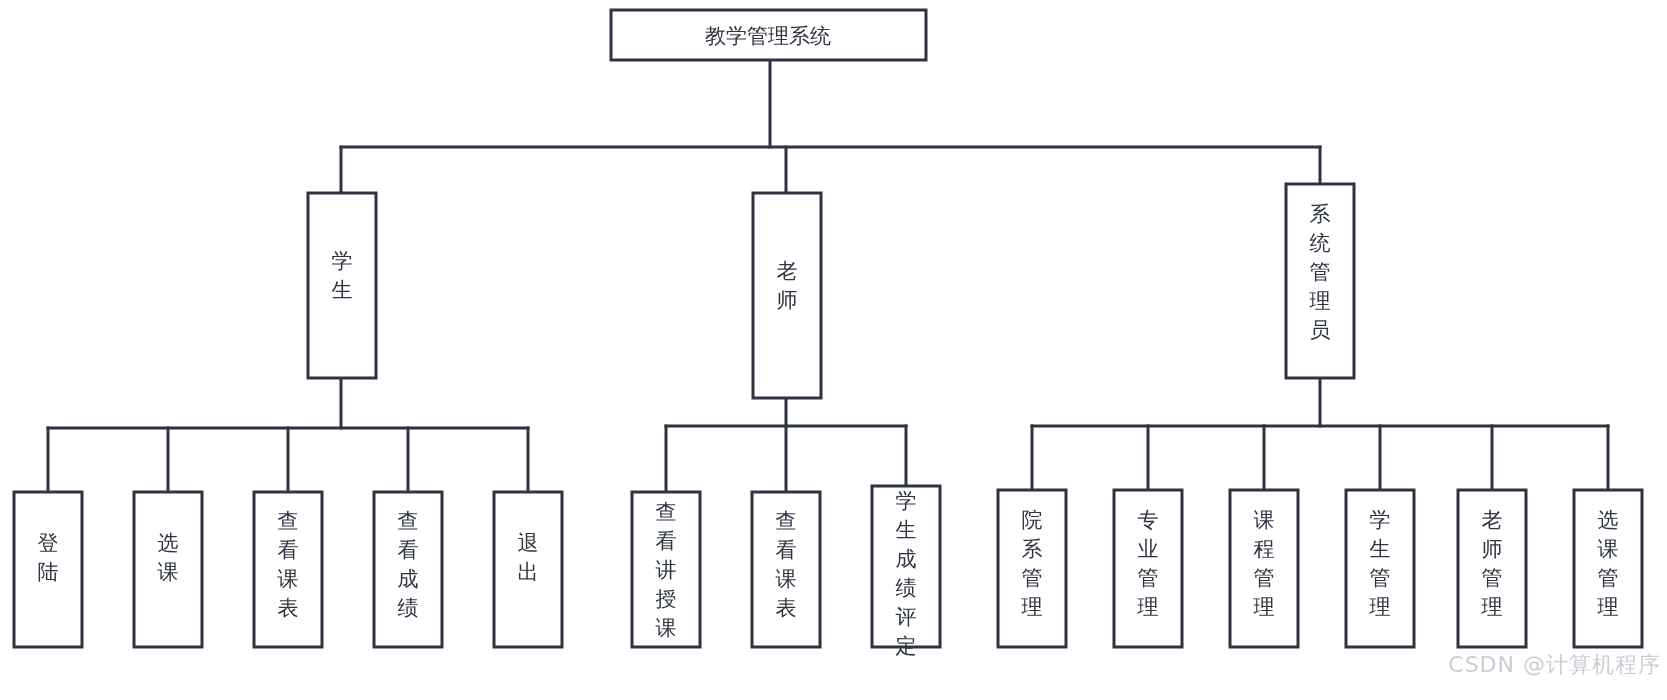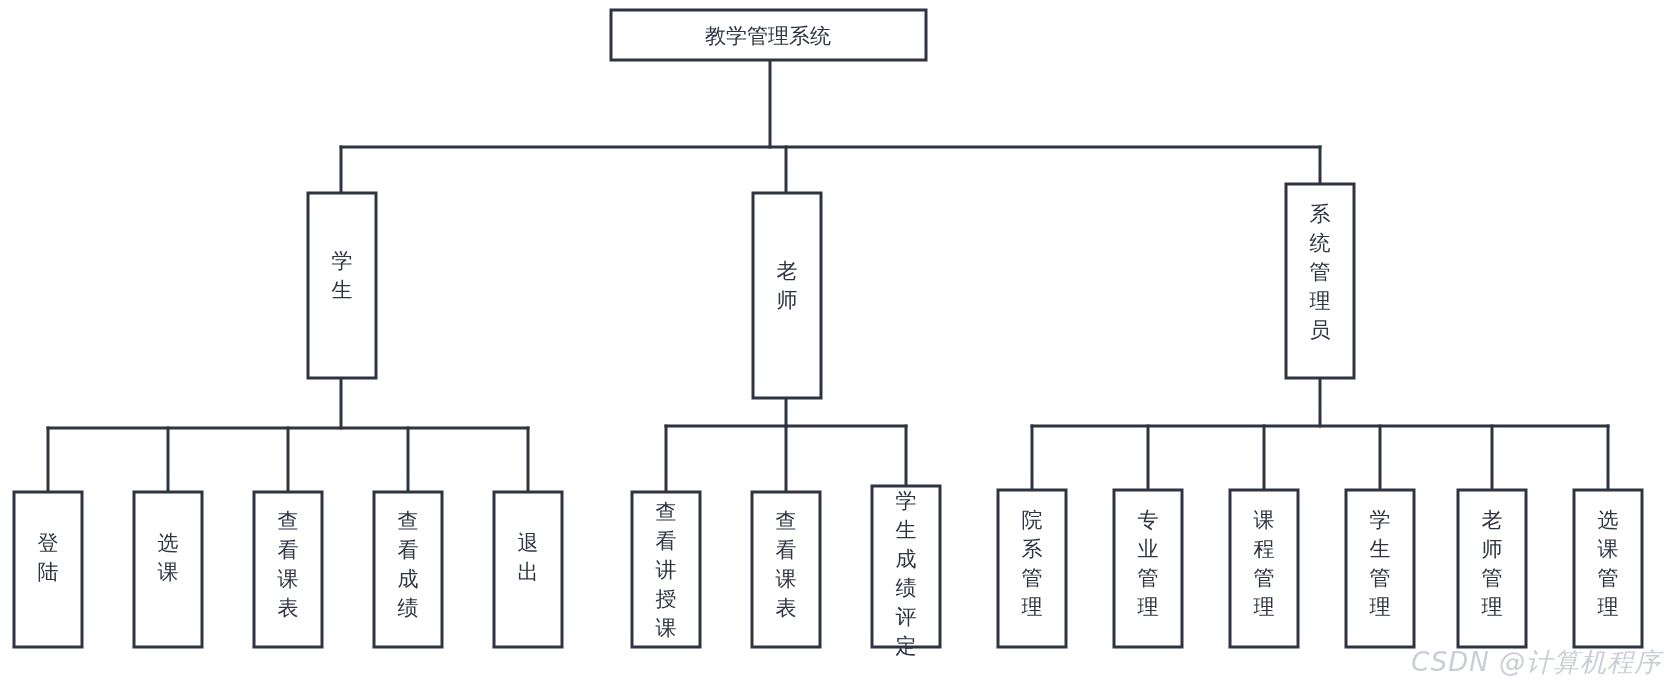--- a/index.html
+++ b/index.html
@@ -48,27 +48,26 @@
     fill: #2e3440;
     font-family: "DejaVu Sans", "Liberation Sans", sans-serif;
     font-size: 21px;
     text-anchor: middle;
   }
   .watermark {
     position: absolute;
     right: 6px;
     bottom: 20px;
     font-family: "DejaVu Sans", "Liberation Sans", sans-serif;
-    font-size: 26px;
+    font-size: 22px;
     color: #c9cdd4;
     letter-spacing: 1px;
     white-space: nowrap;
     pointer-events: none;
     user-select: none;
-    font-style: italic;
   }
 </style>
 </head>
 <body>
 
 <div id="diagram-root">
 
   <svg id="tree-svg" width="1667" height="700" viewBox="0 0 1667 700">
 
     <g>

